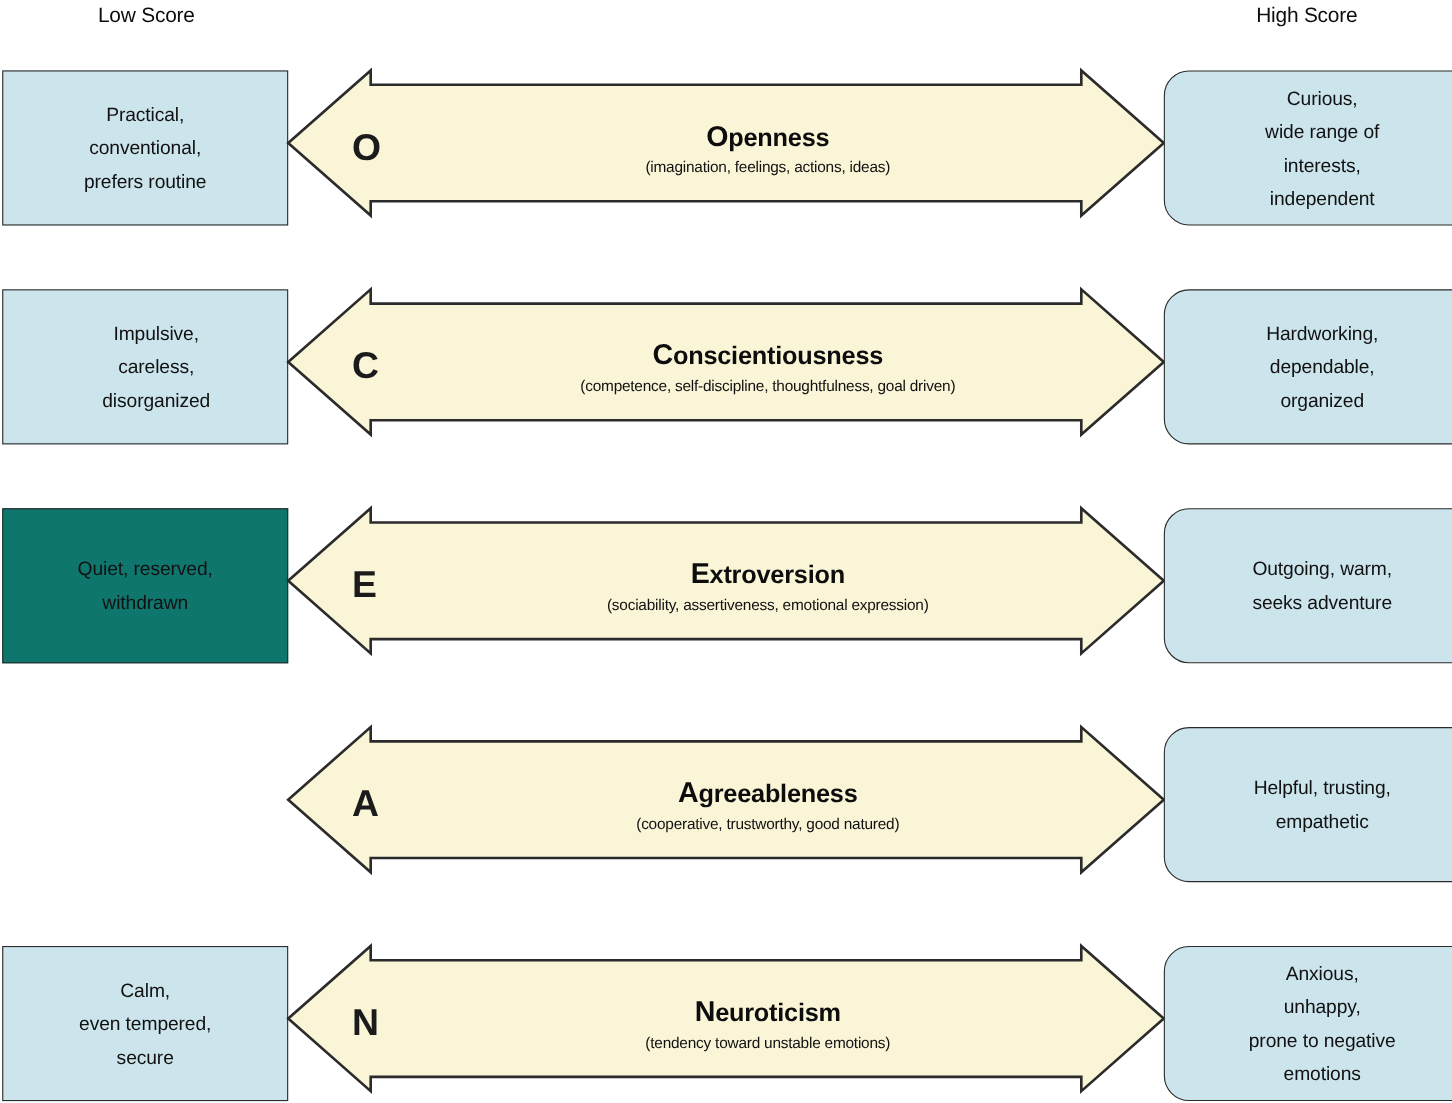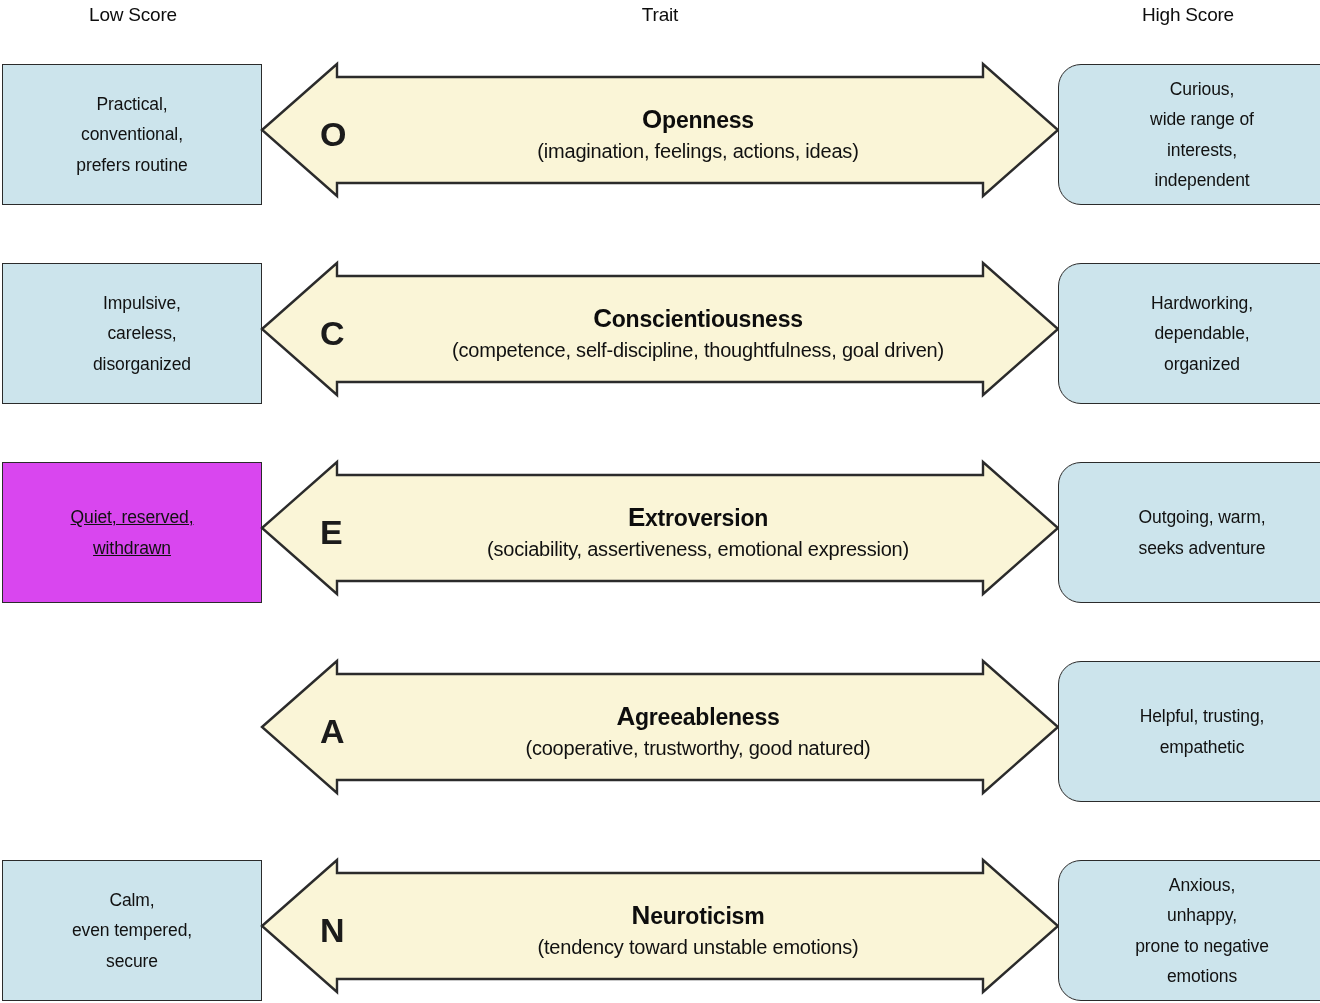--- a/index.html
+++ b/index.html
@@ -113,35 +113,34 @@
     font-size: 23px;
     font-weight: bold;
     color: #0d0d0d;
     line-height: 1.28;
     letter-spacing: -0.2px;
   }
   .trait-name .initial {
     font-size: 26px;
   }
   .trait-desc {
-    font-size: 20px;
+    font-size: 14px;
     color: #111111;
     line-height: 1.3;
     margin-top: 2px;
     letter-spacing: -0.2px;
   }
 </style>
 </head>
 <body>
 
 <div id="diagram">
 
   <div class="headers">
     <div class="col-header low">Low Score</div>
-    <div class="col-header trait">Trait</div>
     <div class="col-header high">High Score</div>
   </div>
 
   <div id="rows-container">
       <div class="row" style="top: 64px;">
 
     <div class="score-box low" style="background: rgb(204, 228, 236); border-color: rgb(43, 43, 43);">
       <div class="score-text">Practical,<br>conventional,<br>prefers routine</div>
     </div>
 
@@ -182,21 +181,21 @@
       </div>
     </div>
 
     <div class="score-box high" style="background: rgb(204, 228, 236); border-color: rgb(43, 43, 43);">
       <div class="score-text">Hardworking,<br>dependable,<br>organized</div>
     </div>
 
   </div>
       <div class="row" style="top: 462px;">
 
-    <div class="score-box low" style="background: #d946ef; border-color: rgb(43, 43, 43); text-decoration: underline;">
+    <div class="score-box low" style="background: #0f766e; border-color: rgb(43, 43, 43);">
       <div class="score-text">Quiet, reserved,<br>withdrawn</div>
     </div>
 
     <div class="arrow-wrap">
       <svg viewBox="0 0 796 148" preserveAspectRatio="none">
         <polygon points="0,70 75,4 75,17 721,17 721,4 796,70 721,136 721,123 75,123 75,136" fill="#faf5d7" stroke="#2b2b2b" stroke-width="2.4" stroke-linejoin="miter"></polygon>
       </svg>
       <div class="arrow-letter">E</div>
       <div class="arrow-labels">
         <div class="trait-name">

